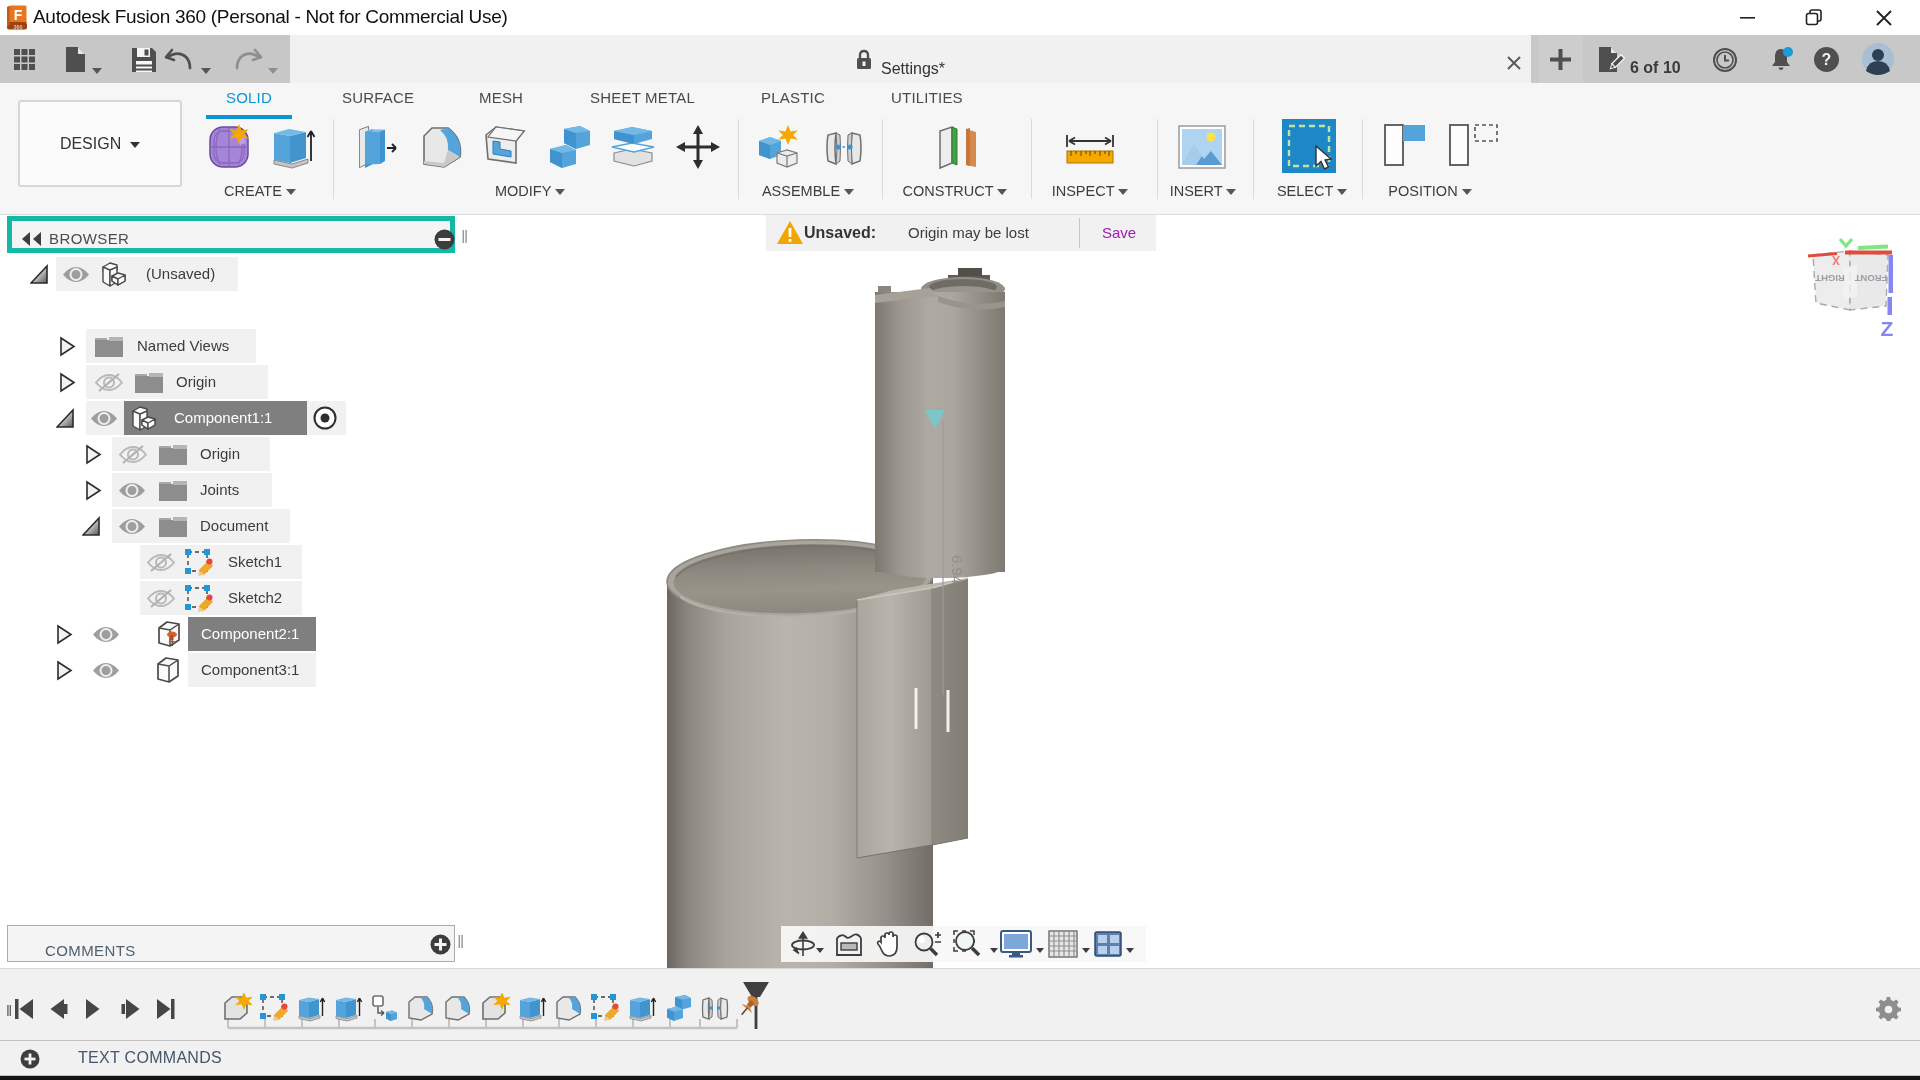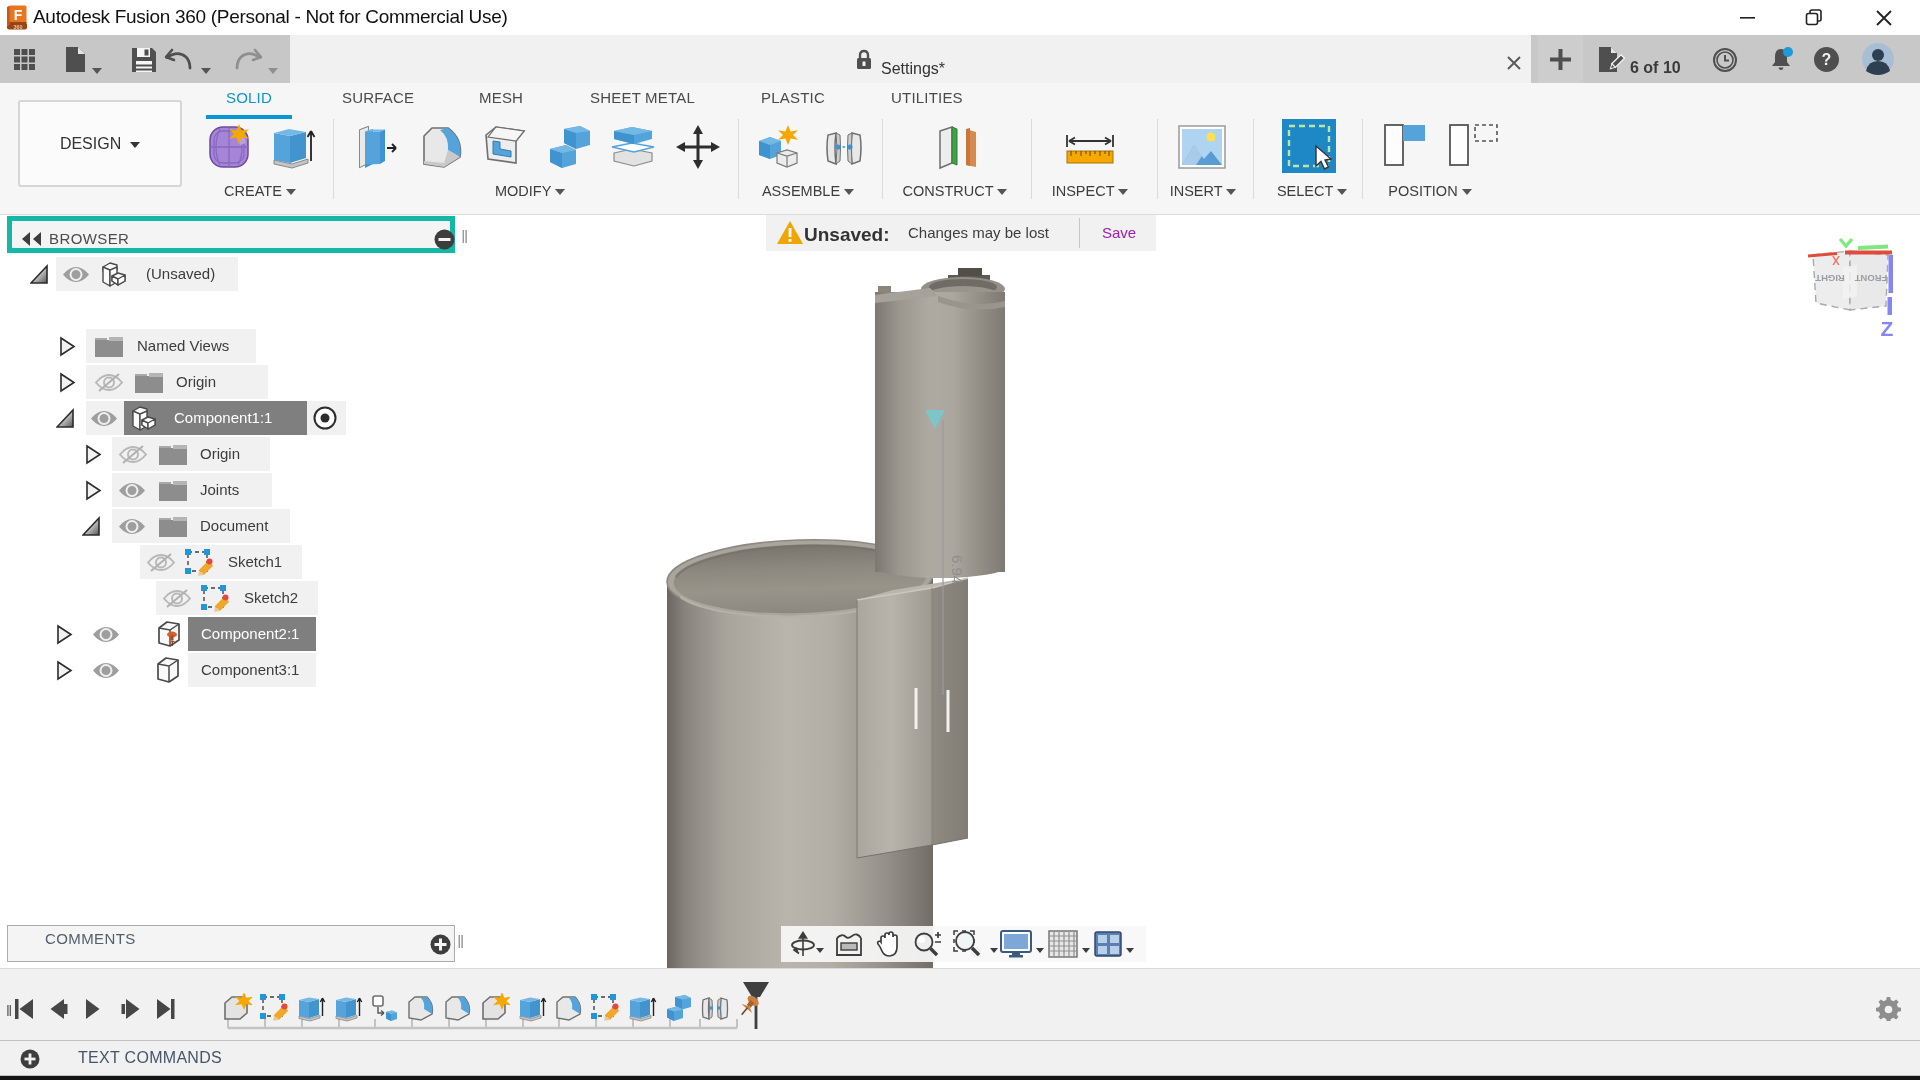--- a/index.html
+++ b/index.html
@@ -638,21 +638,21 @@
           <rect x="1" y="20" width="6" height="6" fill="#2196d9"></rect>
           <g transform="rotate(45 21 21)">
             <rect x="17.5" y="13" width="7" height="13" fill="#f0a828"></rect>
             <path d="M21 30.5 L17.5 26 L24.5 26 Z" fill="#e8c894"></path>
           </g>
           <circle cx="25.5" cy="13.5" r="3" fill="#e8483c"></circle>
         </svg>
       <div class="rowtxt" style="left:228px;">Sketch1</div>
     </div>
 
-    <div class="treerow" style="left:16px;top:328px;width:470px;">
+    <div class="treerow" style="left:0;top:328px;width:470px;">
       <div class="rowbg" style="left:140px;width:162px;"></div>
       <svg class="ab" style="left:146px;top:8px;" width="30" height="19" viewBox="0 0 30 19">
           <path d="M2 9.5 Q8 2 15 2 Q22 2 28 9.5 Q22 17 15 17 Q8 17 2 9.5 Z" fill="none" stroke="#b8b8b8" stroke-width="2"></path>
           <circle cx="15" cy="9.5" r="5" fill="none" stroke="#b8b8b8" stroke-width="2"></circle>
           <path d="M25 1 L5 18" stroke="#b0b0b0" stroke-width="2"></path>
         </svg>
       <svg class="ab" style="left:184px;top:3px;" width="30" height="30" viewBox="0 0 30 30">
           <rect x="4" y="4" width="19" height="19" fill="none" stroke="#6b6b6b" stroke-width="1.8" stroke-dasharray="4 3"></rect>
           <rect x="1" y="1" width="6" height="6" fill="#2196d9"></rect>
           <rect x="20" y="1" width="6" height="6" fill="#2196d9"></rect>
@@ -704,28 +704,28 @@
       <div class="rowtxt" style="left:201px;">Component3:1</div>
     </div>
   </div>
 
   <div class="ab" id="unsaved">
     <svg class="ab" style="left:10px;top:5px;" width="28" height="26" viewBox="0 0 28 26">
       <path d="M14 1 L27 24 L1 24 Z" fill="#f0a500"></path>
       <rect x="12.6" y="8" width="2.8" height="9" fill="#fff"></rect>
       <rect x="12.6" y="19" width="2.8" height="2.8" fill="#fff"></rect>
     </svg>
-    <div class="ab" style="left:38px;top:9px;font-size:19px;font-weight:bold;color:#333;">Unsaved:</div>
-    <div class="ab" style="left:142px;top:9px;font-size:15px;color:#3d3d3d;">Changes may be lost</div>
+    <div class="ab" style="left:38px;top:9px;font-size:16px;font-weight:bold;color:#333;">Unsaved:</div>
+    <div class="ab" style="left:142px;top:9px;font-size:15px;color:#3d3d3d;">Origin may be lost</div>
     <div class="ab" style="left:313px;top:3px;width:1px;height:30px;background:#c6c6c6;"></div>
     <div class="ab" style="left:336px;top:9px;font-size:15px;color:#a21caf;">Save</div>
   </div>
 
   <div class="ab" id="comments">
-    <div class="ab" style="left:37px;top:4px;font-size:15px;color:#50606c;letter-spacing:0.4px;">COMMENTS</div>
+    <div class="ab" style="left:37px;top:16px;font-size:15px;color:#50606c;letter-spacing:0.4px;">COMMENTS</div>
     <svg class="ab" style="left:422px;top:8px;" width="21" height="21" viewBox="0 0 21 21">
       <circle cx="10.5" cy="10.5" r="10" fill="#3d3d3d"></circle>
       <rect x="4.5" y="9" width="12" height="3" fill="#f4f4f4"></rect>
         <rect x="9" y="4.5" width="3" height="12" fill="#f4f4f4"></rect>
     </svg>
     <div class="ab" style="left:449px;top:6px;font-size:18px;color:#9a9a9a;">‖</div>
   </div>
 
   <div class="ab" id="timeline">
     <div class="ab" style="left:6px;top:33px;font-size:15px;color:#555;">‖</div>

